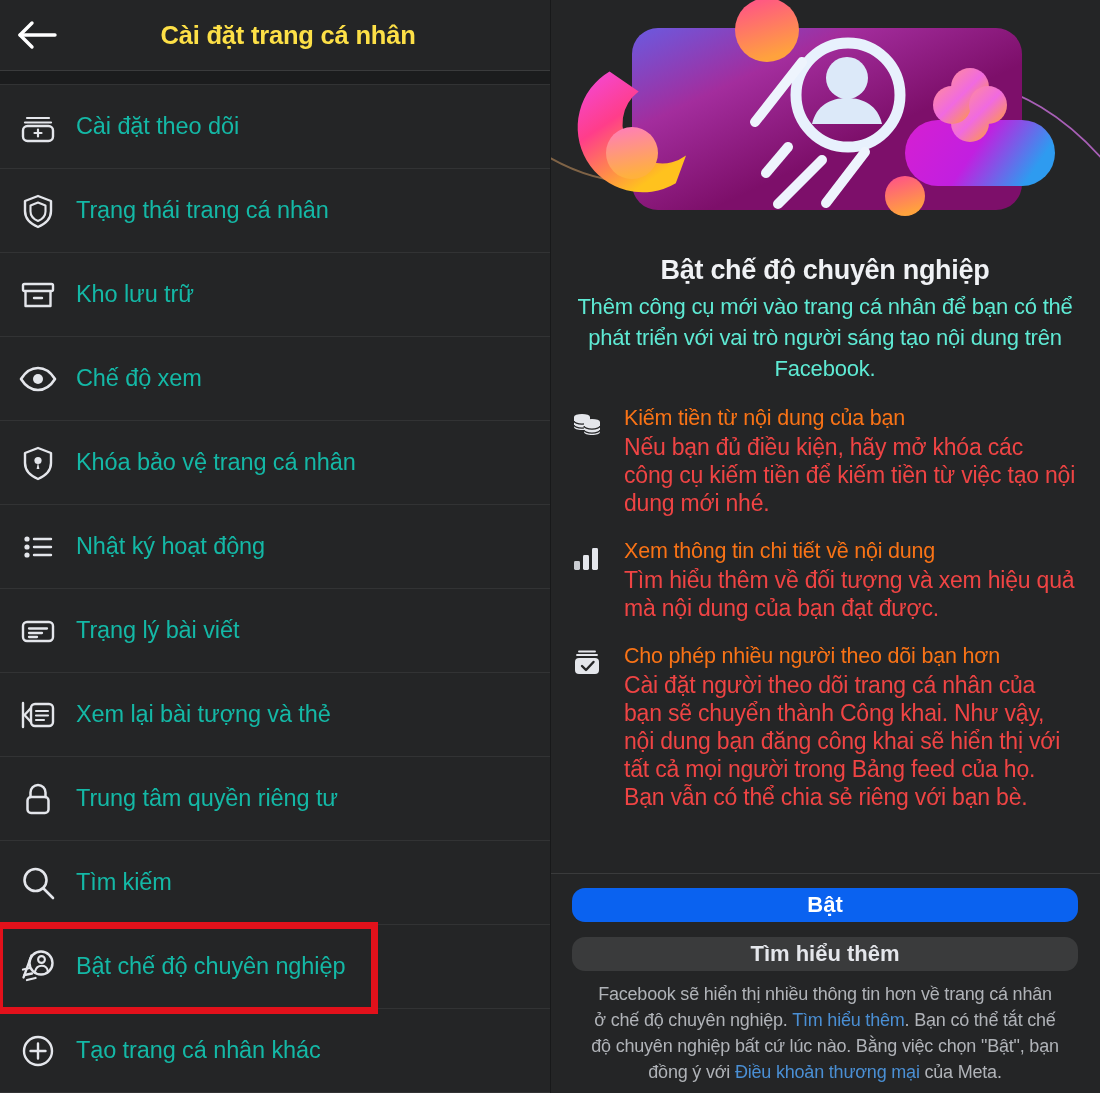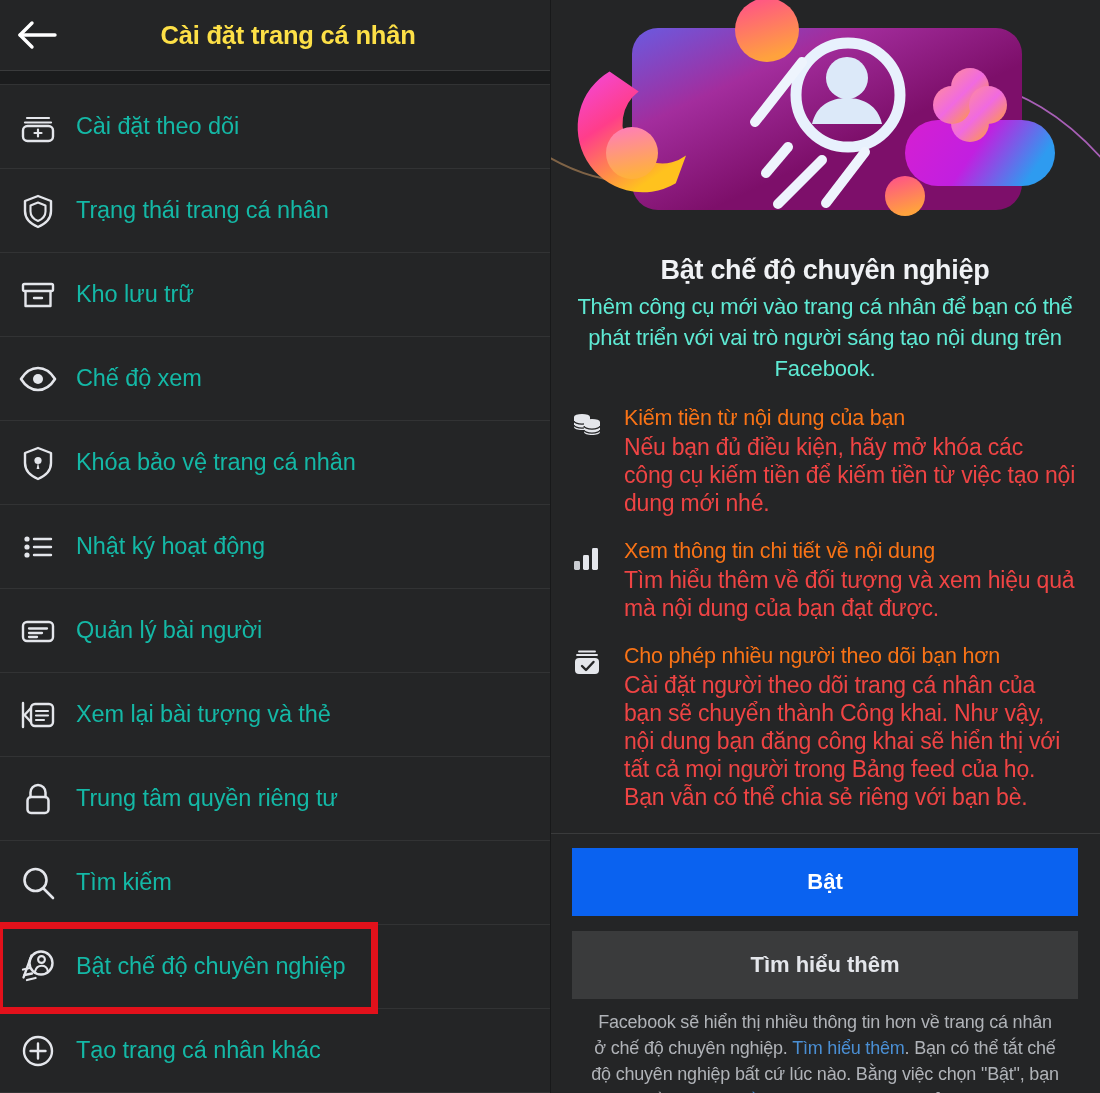--- a/index.html
+++ b/index.html
@@ -162,23 +162,23 @@
     line-height: 28px;
     letter-spacing: -0.2px;
   }
   .actions {
     border-top: 1px solid #3a3b3c;
     padding: 14px 22px 0 22px;
     flex-shrink: 0;
   }
   .btn {
     width: 100%;
-    height: 68px;
+    height: 34px;
     border: none;
-    border-radius: 0;
+    border-radius: 13px;
     font-family: "Liberation Sans", sans-serif;
     font-size: 22px;
     font-weight: 700;
     cursor: pointer;
     display: flex;
     align-items: center;
     justify-content: center;
   }
   .btn-primary {
     background: #0a62f0;
@@ -299,21 +299,21 @@
         <div class="menu-label">Nhật ký hoạt động</div>
       </div>
 
       <div class="menu-row">
         <div class="menu-icon">
           <svg width="40" height="40" viewBox="0 0 40 40" fill="none">
             <rect x="5" y="11" width="30" height="19" rx="4" stroke="#e4e6eb" stroke-width="2.4"></rect>
             <path d="M11 17.5 h18 M11 22 h13 M11 26 h8" stroke="#e4e6eb" stroke-width="2.3" stroke-linecap="round"></path>
           </svg>
         </div>
-        <div class="menu-label">Quản lý bài người</div>
+        <div class="menu-label">Trạng lý bài viết</div>
       </div>
 
       <div class="menu-row">
         <div class="menu-icon">
           <svg width="40" height="40" viewBox="0 0 40 40" fill="none">
             <path d="M5 8 V32" stroke="#e4e6eb" stroke-width="2.4" stroke-linecap="round"></path>
             <path d="M13 13 L6.5 20 L13 27" stroke="#e4e6eb" stroke-width="2.4" stroke-linecap="round" stroke-linejoin="round" fill="none"></path>
             <rect x="13" y="9" width="22" height="22" rx="4" stroke="#e4e6eb" stroke-width="2.4"></rect>
             <path d="M18 16 h12 M18 20.5 h12 M18 25 h8" stroke="#e4e6eb" stroke-width="2.1" stroke-linecap="round"></path>
           </svg>

